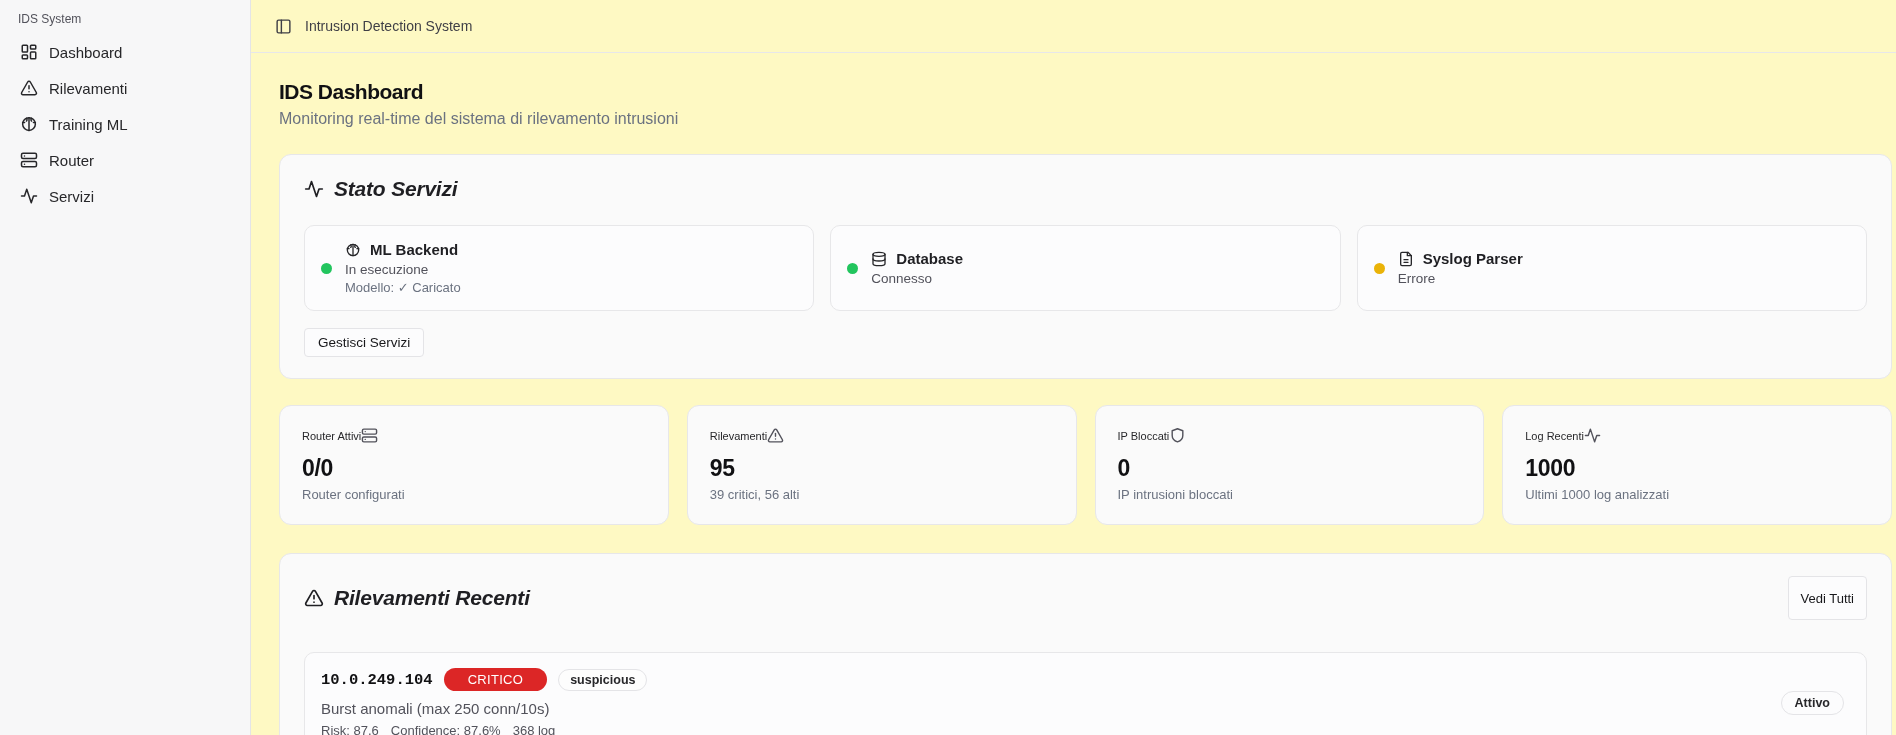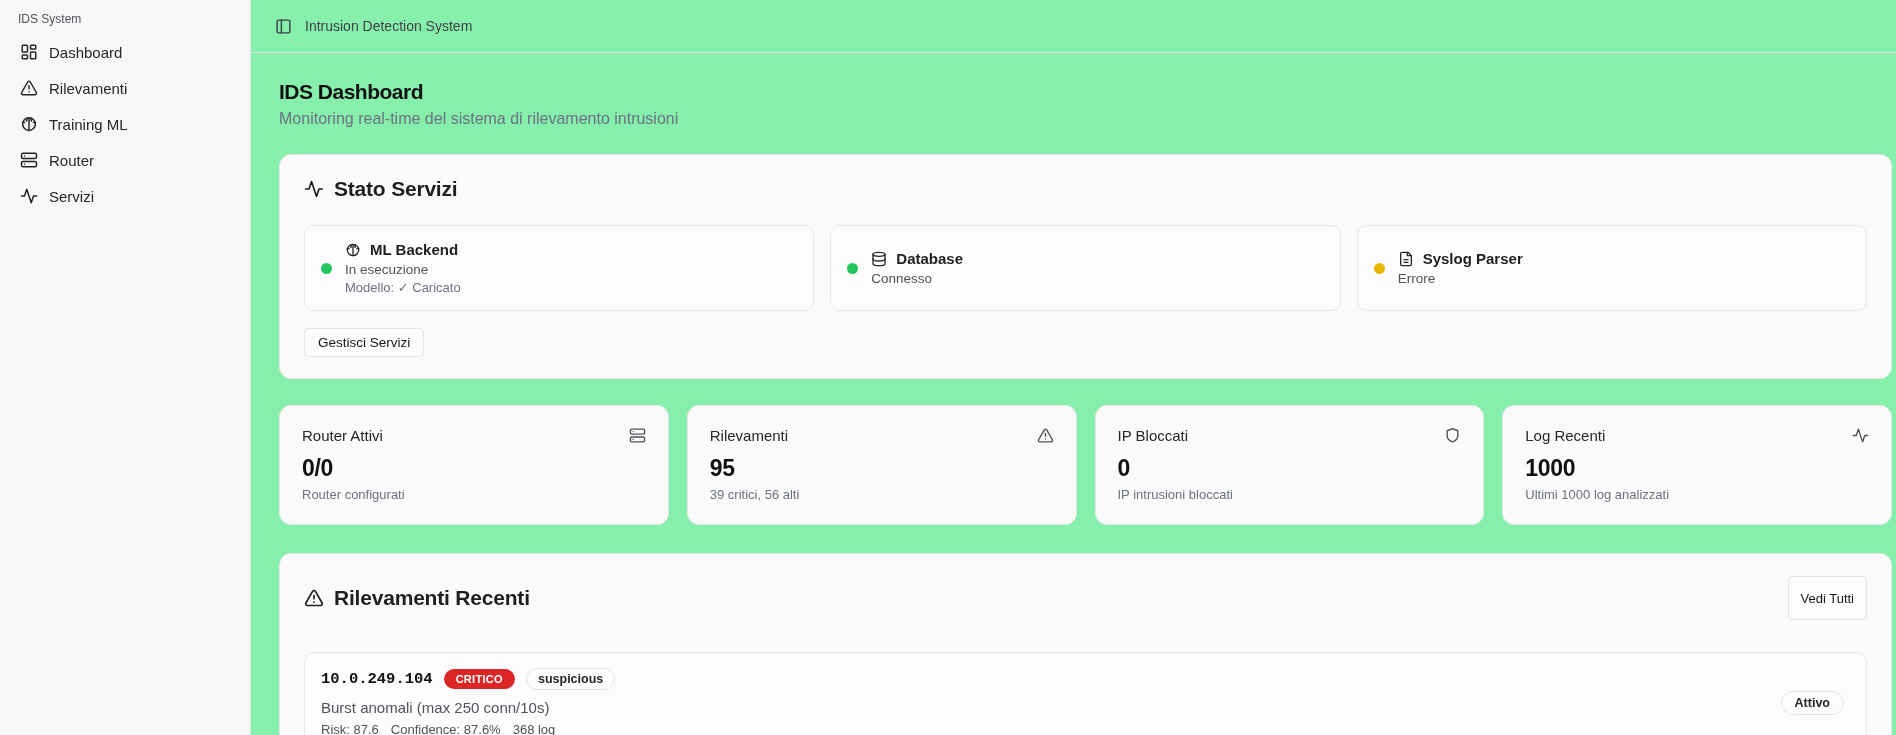--- a/index.html
+++ b/index.html
@@ -25,21 +25,21 @@
   }
   .nav-item {
     display: flex; align-items: center; gap: 11px;
     height: 32px; padding: 0 8px; margin-bottom: 4px;
     border-radius: 6px; font-size: 15px; color: #27272a;
     cursor: pointer;
   }
   .nav-item svg { width: 18px; height: 18px; flex-shrink: 0; }
 
   
-  .main { flex: 1; display: flex; flex-direction: column; min-width: 0; background: #86efac; }
+  .main { flex: 1; display: flex; flex-direction: column; min-width: 0; background: #fef9c3; }
   .topbar {
     height: 53px; min-height: 53px;
     border-bottom: 1px solid #e7e7e9;
     display: flex; align-items: center;
     padding-left: 24px; gap: 13px;
   }
   .topbar .panel-toggle { width: 17px; height: 17px; color: #3f3f46; cursor: pointer; display: flex; }
   .topbar .panel-toggle svg { width: 17px; height: 17px; }
   .topbar-title { font-size: 14px; color: #3f3f46; }
 
@@ -47,21 +47,21 @@
 
   .page-title { font-size: 21px; font-weight: 700; letter-spacing: -0.5px; color: #111113; }
   .page-subtitle { margin-top: 6px; font-size: 16px; color: #6b7280; }
 
   
   .card {
     background: #fafafa;
     border: 1px solid #e7e7e9;
     border-radius: 12px;
   }
-  .card-title-row { display: flex; align-items: center; gap: 10px; }
+  .card-title-row { display: flex; align-items: center; gap: 10px; font-style: italic; }
   .card-title-row svg { width: 20px; height: 20px; color: #1f1f23; }
   .card-title { font-size: 21px; font-weight: 700; color: #1f1f23; letter-spacing: -0.2px; }
 
   .services-card { margin-top: 26px; padding: 22px 24px 21px; }
   .services-grid {
     display: grid; grid-template-columns: repeat(3, 1fr);
     gap: 16px; margin-top: 24px;
   }
   .service-box {
     background: #fcfcfd; border: 1px solid #e7e7e9; border-radius: 10px;
@@ -83,22 +83,22 @@
   .manage-btn { margin-top: 17px; height: 29px; padding: 0 13px; }
   .view-all-btn { height: 44px; padding: 0 12px; font-size: 13px; }
 
   
   .stats-grid {
     display: grid; grid-template-columns: repeat(4, 1fr);
     gap: 18px; margin-top: 26px;
   }
   .stat-card { padding: 21px 22px; height: 120px; }
   .stat-head {
-    display: flex; justify-content: space-between; align-items: center;
-    font-size: 15px; font-weight: 500; color: #27272a;
+    display: flex; justify-content: flex-start; align-items: center;
+    font-size: 11px; font-weight: 500; color: #27272a;
   }
   .stat-head svg { width: 17px; height: 17px; color: #52525b; }
   .stat-value { font-size: 23px; font-weight: 700; margin-top: 11px; letter-spacing: -0.3px; color: #111113; }
   .stat-sub { font-size: 13px; color: #6b7280; margin-top: 5px; }
 
   
   .detections-card { margin-top: 28px; padding: 22px 24px; }
   .det-head { display: flex; justify-content: space-between; align-items: center; }
   .det-item {
     margin-top: 32px;
@@ -108,21 +108,21 @@
   }
   .det-row1 { display: flex; align-items: center; gap: 11px; }
   .det-ip {
     font-family: Liberation Mono, monospace;
     font-weight: 700; font-size: 15.5px; color: #111113;
   }
   .pill {
     display: inline-flex; align-items: center;
     border-radius: 999px; font-size: 12.5px; font-weight: 600;
   }
-  .pill-critical { color: #fff; font-size: 11px; font-weight: 700; padding: 4px 12px; letter-spacing: 0.3px; }
+  .pill-critical { color: #fff; font-size: 13px; font-weight: 400; padding: 4px 24px; letter-spacing: 0.3px; }
   .pill-tag { border: 1px solid #e4e4e7; background: #fdfdfd; color: #27272a; padding: 3px 11px; }
   .pill-state { border: 1px solid #e4e4e7; background: transparent; color: #27272a; padding: 4px 13px; margin-right: 6px; }
   .det-desc { margin-top: 9px; font-size: 15px; color: #52525b; }
   .det-meta { margin-top: 6px; display: flex; gap: 12px; font-size: 13px; color: #52525b; }
 
   svg { fill: none; stroke: currentColor; stroke-width: 2; stroke-linecap: round; stroke-linejoin: round; }
 </style>
 </head>
 <body>
 

